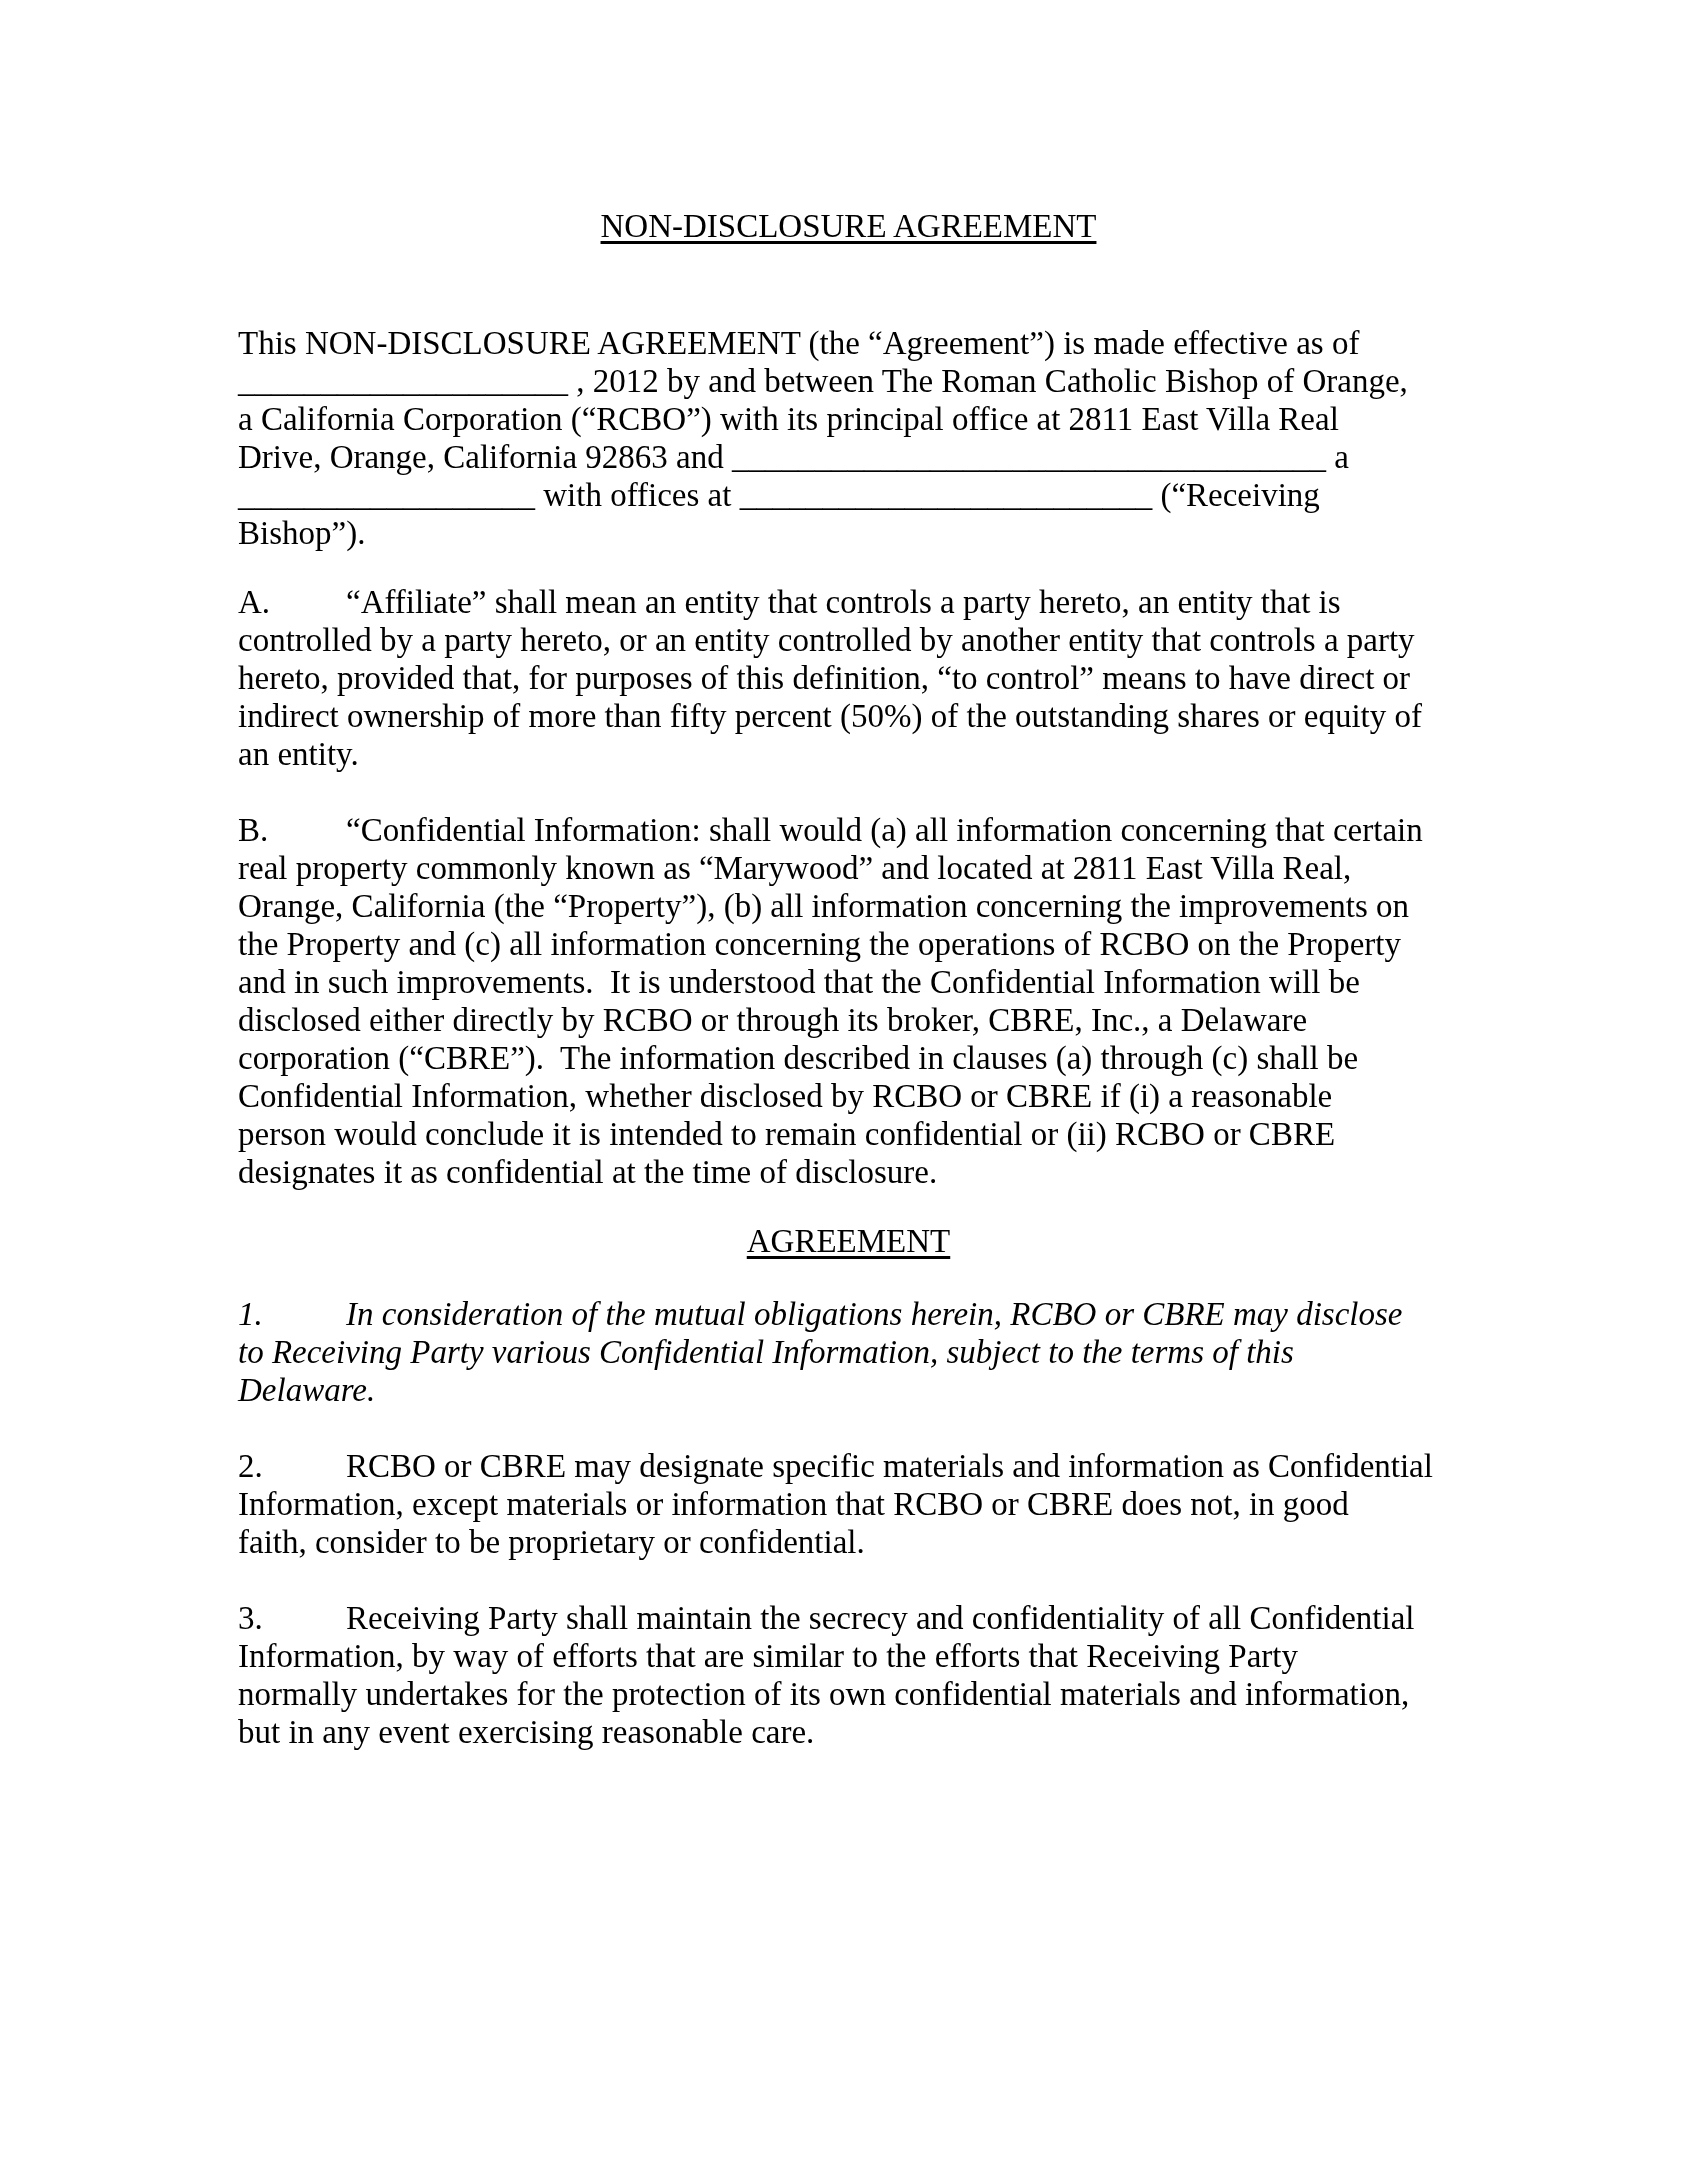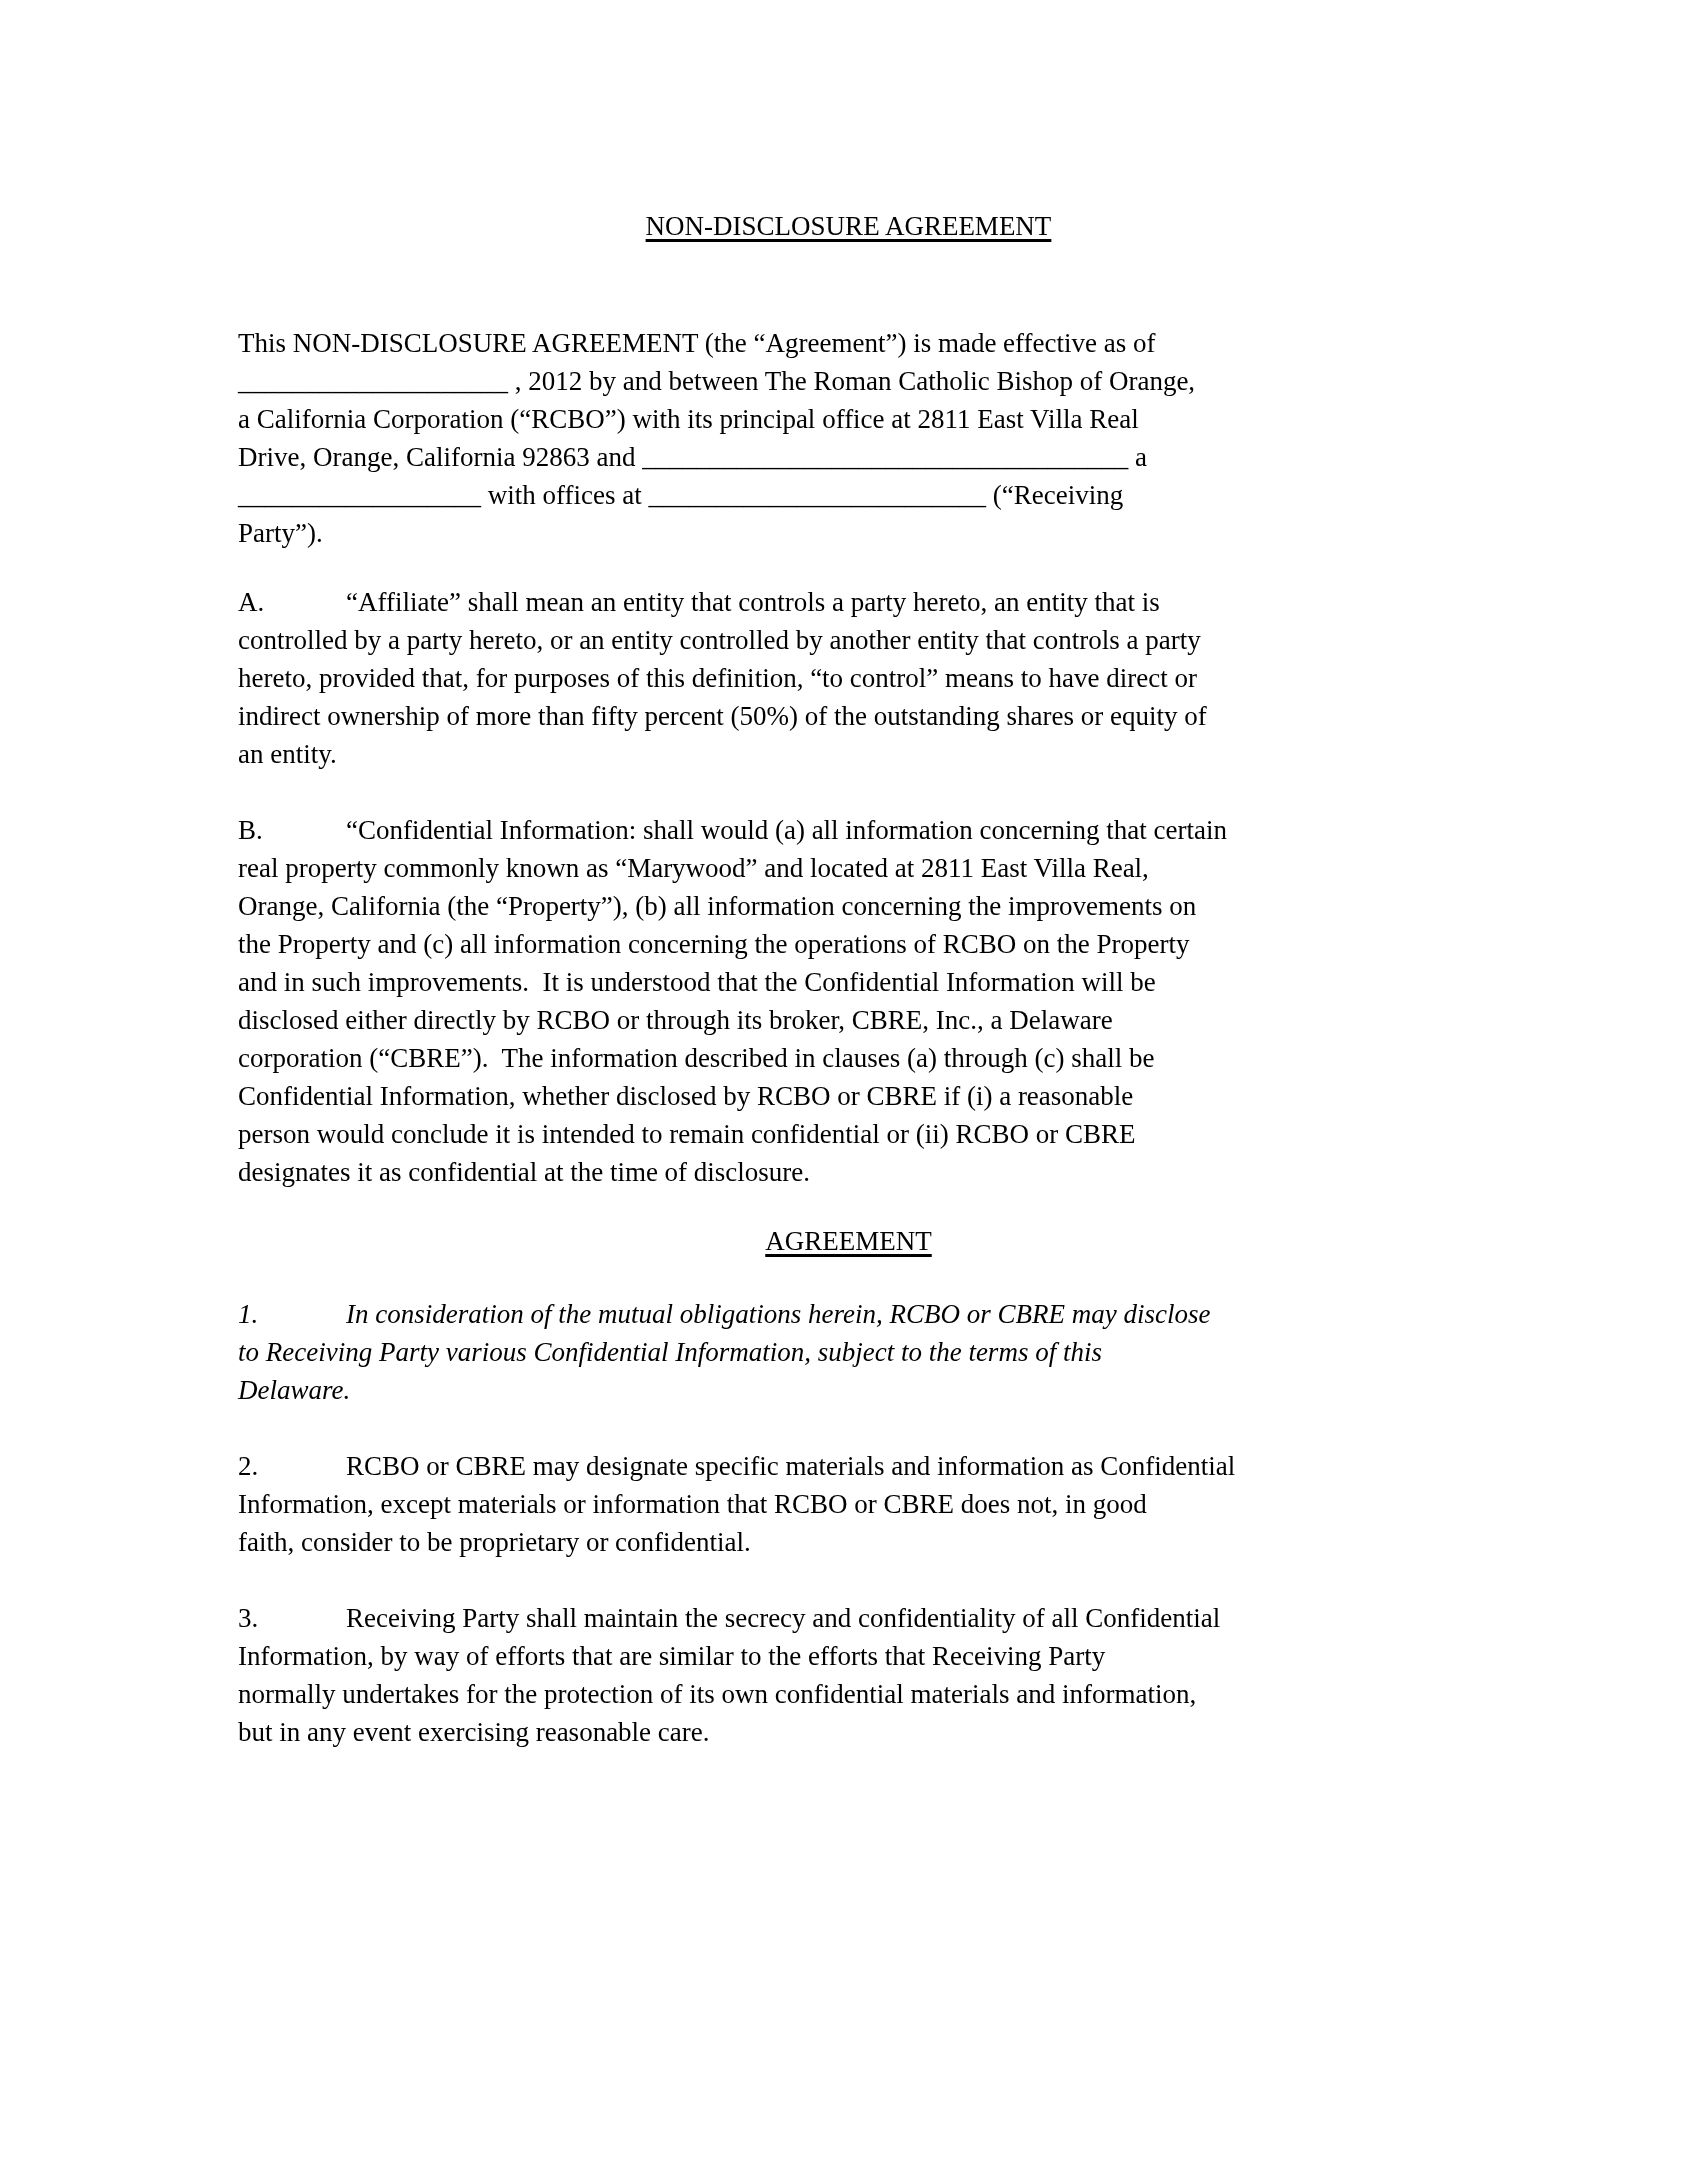--- a/index.html
+++ b/index.html
@@ -4,21 +4,21 @@
 <style>
   * { margin: 0; padding: 0; box-sizing: border-box; }
   html, body { background: #ffffff; }
   .page {
     position: relative;
     width: 1687px;
     height: 2184px;
     background: #ffffff;
     color: #000000;
     font-family: "Liberation Serif", "DejaVu Serif", serif;
-    font-size: 27px;
+    font-size: 33px;
     line-height: 38px;
     overflow: hidden;
   }
   .content {
     position: absolute;
     left: 238px;
     top: 207px;
     width: 1221px;
   }
   .line { white-space: pre; }
@@ -46,21 +46,21 @@
   <div class="content">
 
     <div class="heading-row doc-title"><span class="u">NON-DISCLOSURE AGREEMENT</span></div>
 
     <div class="p-intro">
       <div class="line">This NON-DISCLOSURE AGREEMENT (the “Agreement”) is made effective as of</div>
       <div class="line">____________________ , 2012 by and between The Roman Catholic Bishop of Orange,</div>
       <div class="line">a California Corporation (“RCBO”) with its principal office at 2811 East Villa Real</div>
       <div class="line">Drive, Orange, California 92863 and ____________________________________ a</div>
       <div class="line">__________________ with offices at _________________________ (“Receiving</div>
-      <div class="line">Party”).</div>
+      <div class="line">Bishop”).</div>
     </div>
 
 
     <div class="p-a">
       <div class="line"><span class="marker">A.</span><span>“Affiliate” shall mean an entity that controls a party hereto, an entity that is</span></div>
       <div class="line">controlled by a party hereto, or an entity controlled by another entity that controls a party</div>
       <div class="line">hereto, provided that, for purposes of this definition, “to control” means to have direct or</div>
       <div class="line">indirect ownership of more than fifty percent (50%) of the outstanding shares or equity of</div>
       <div class="line">an entity.</div>
     </div>

